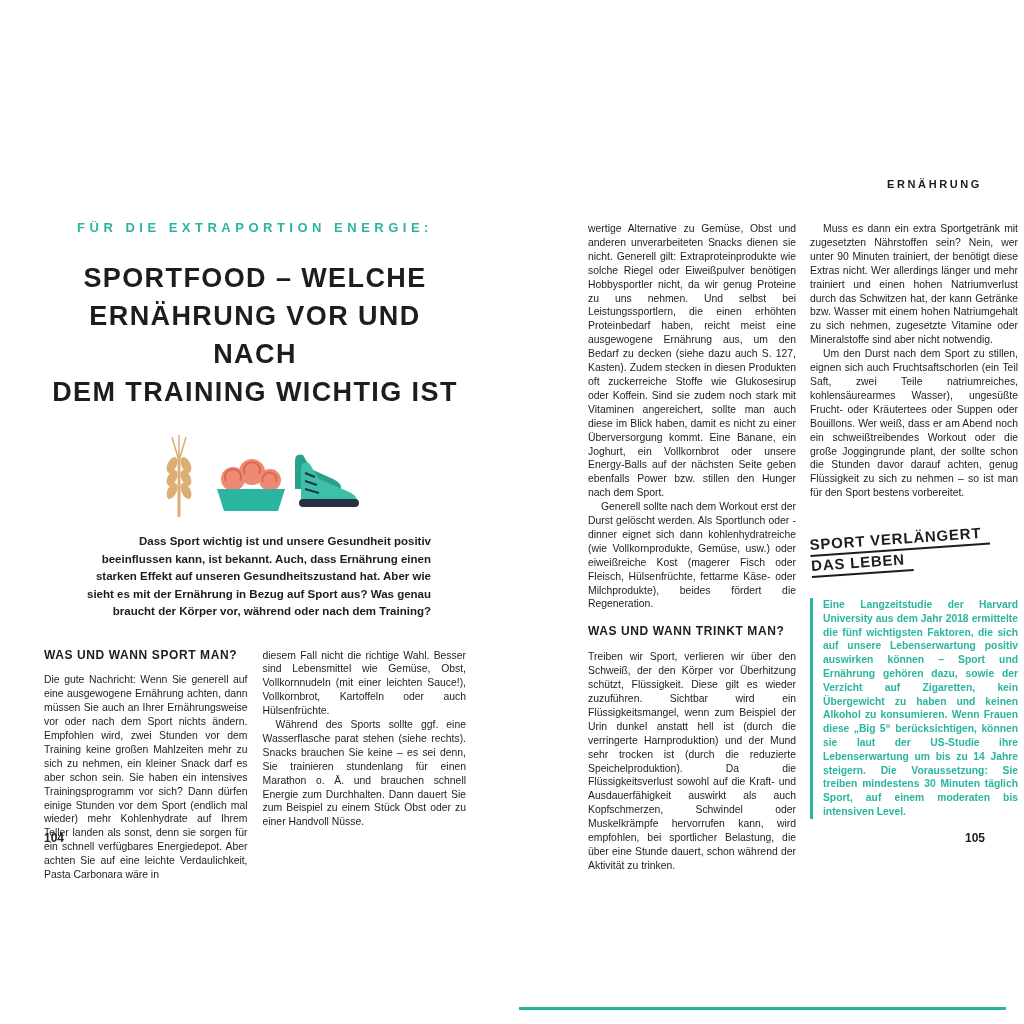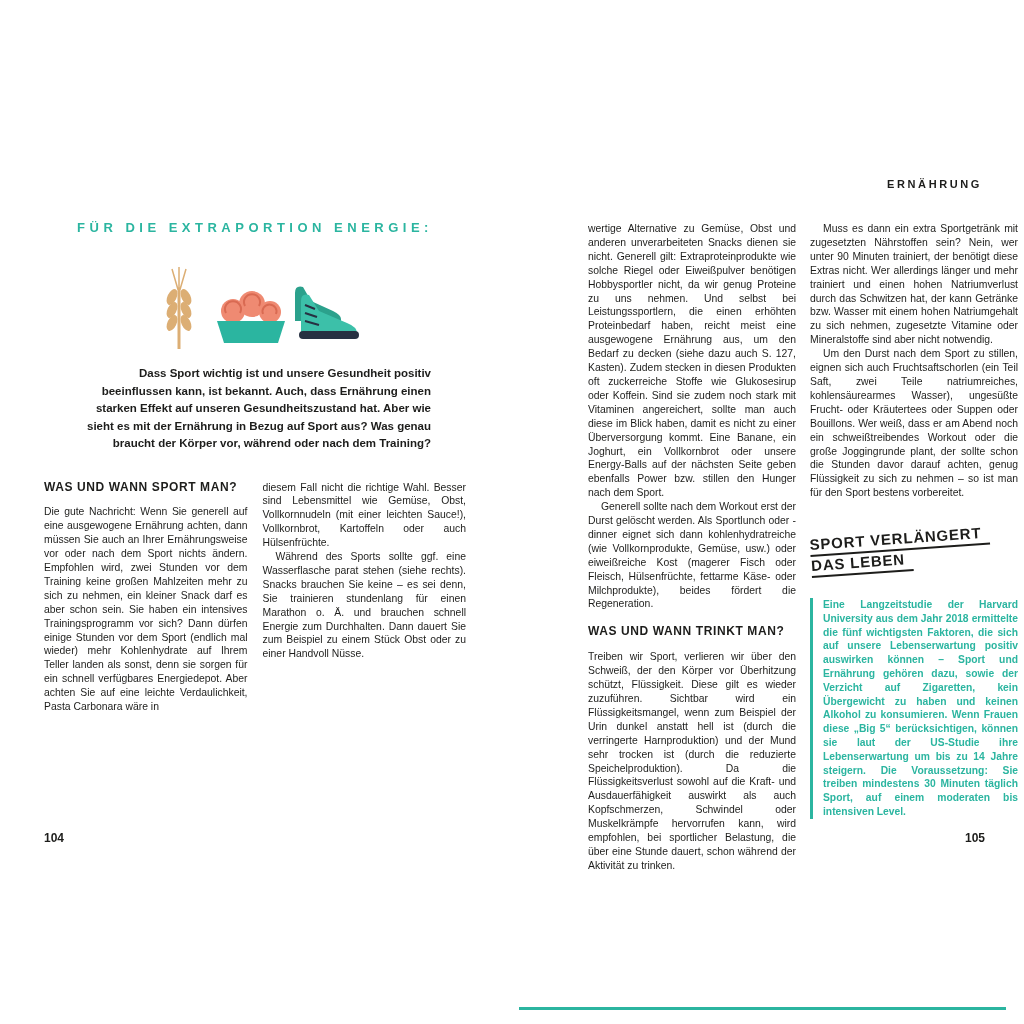--- a/index.html
+++ b/index.html
@@ -79,20 +79,25 @@
 </head>
 <body>
 
 <div class="canvas">
 
   <div class="category">ERNÄHRUNG</div>
 
   <section class="left-page">
     <div class="kicker">FÜR DIE EXTRAPORTION ENERGIE:</div>
 
+    <h1 class="title">
+      <span class="title-line">SPORTFOOD – WELCHE</span>
+      <span class="title-line">ERNÄHRUNG VOR UND NACH</span>
+      <span class="title-line">DEM TRAINING WICHTIG IST</span>
+    </h1>
 
     <div class="illustration">
       <svg width="212" height="94" viewBox="0 0 212 94">
 
         <g>
           <path class="c-wheat" d="M30 90 L30 32" stroke="currentColor" stroke-width="3" fill="none"></path>
           <path class="c-wheat" d="M30 34 L23 10 M30 34 L30 8 M30 34 L37 10" stroke="currentColor" stroke-width="1.5" fill="none"></path>
           <ellipse class="c-wheat" cx="23" cy="38" rx="4.5" ry="8.5" fill="currentColor" transform="rotate(25 23 38)"></ellipse>
           <ellipse class="c-wheat" cx="37" cy="38" rx="4.5" ry="8.5" fill="currentColor" transform="rotate(-25 37 38)"></ellipse>
           <ellipse class="c-wheat" cx="23" cy="51" rx="4.5" ry="8.5" fill="currentColor" transform="rotate(25 23 51)"></ellipse>

